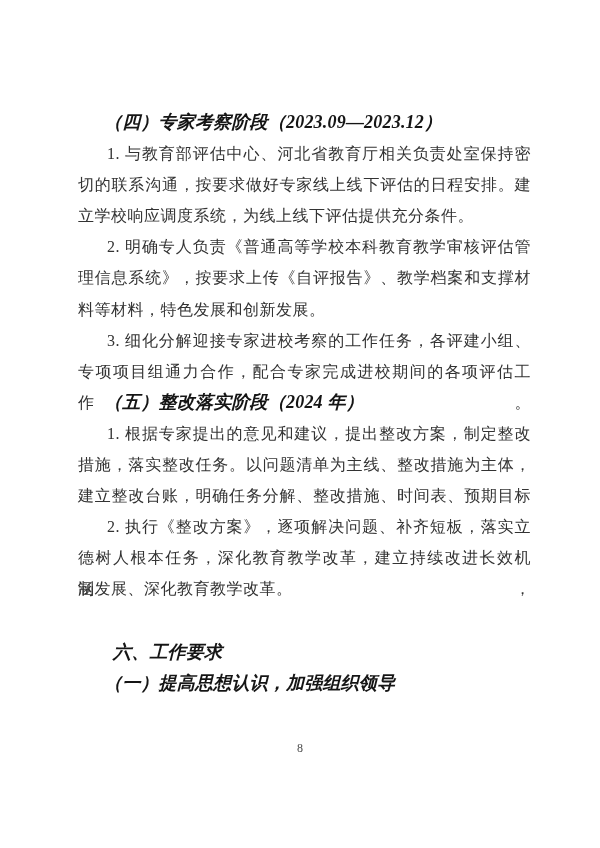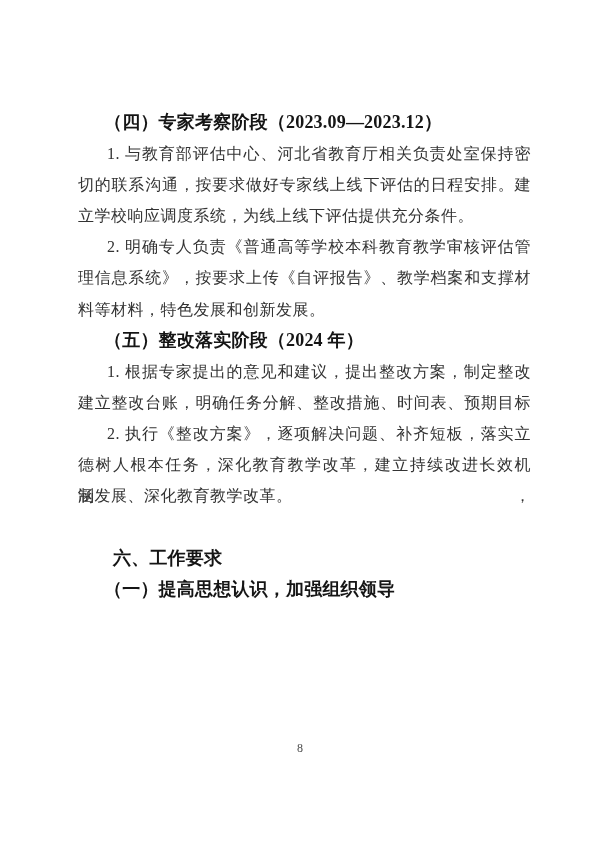--- a/index.html
+++ b/index.html
@@ -43,20 +43,21 @@
   
   .ind-para { text-indent: 29px; }
   .ind-head { text-indent: 26px; }
   .ind-head-hei { text-indent: 35px; margin-top: 32px; }
   
   .heading .line {
     font-weight: bold;
     color: #151515;
     font-size: 18px;
     letter-spacing: 0.2px;
+    font-style: italic;
   }
   .font-hei .line {
     font-family: "Liberation Sans", "DejaVu Sans", sans-serif;
   }
   .font-kai .line {
     font-family: "Liberation Serif", "DejaVu Serif", serif;
   }
   .page-number {
     position: absolute;
     top: 740px;
@@ -81,25 +82,30 @@
       <div class="section paragraph font-song">
         <div class="line fill ind-para">1. 与教育部评估中心、河北省教育厅相关负责处室保持密</div>
         <div class="line fill">切的联系沟通，按要求做好专家线上线下评估的日程安排。建</div>
         <div class="line">立学校响应调度系统，为线上线下评估提供充分条件。</div>
       </div>
       <div class="section paragraph font-song">
         <div class="line fill ind-para">2. 明确专人负责《普通高等学校本科教育教学审核评估管</div>
         <div class="line fill">理信息系统》，按要求上传《自评报告》、教学档案和支撑材</div>
         <div class="line">料等材料，特色发展和创新发展。</div>
       </div>
+      <div class="section paragraph font-song">
+        <div class="line fill ind-para">3. 细化分解迎接专家进校考察的工作任务，各评建小组、</div>
+        <div class="line fill">专项项目组通力合作，配合专家完成进校期间的各项评估工作。</div>
+      </div>
       <div class="section heading font-kai">
         <div class="line ind-head">（五）整改落实阶段（2024 年）</div>
       </div>
       <div class="section paragraph font-song">
         <div class="line fill ind-para">1. 根据专家提出的意见和建议，提出整改方案，制定整改</div>
+        <div class="line fill">措施，落实整改任务。以问题清单为主线、整改措施为主体，</div>
         <div class="line fill">建立整改台账，明确任务分解、整改措施、时间表、预期目标</div>
       </div>
       <div class="section paragraph font-song">
         <div class="line fill ind-para">2. 执行《整改方案》，逐项解决问题、补齐短板，落实立</div>
         <div class="line fill">德树人根本任务，深化教育教学改革，建立持续改进长效机制，</div>
         <div class="line">涵发展、深化教育教学改革。</div>
       </div>
       <div class="section heading font-hei">
         <div class="line ind-head-hei">六、工作要求</div>
       </div>

